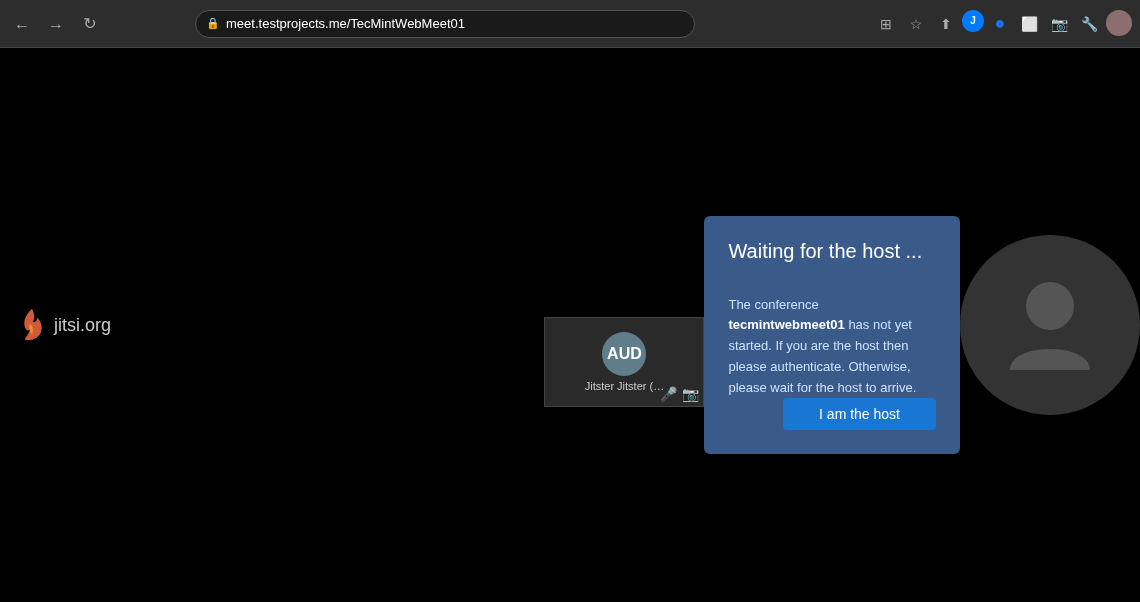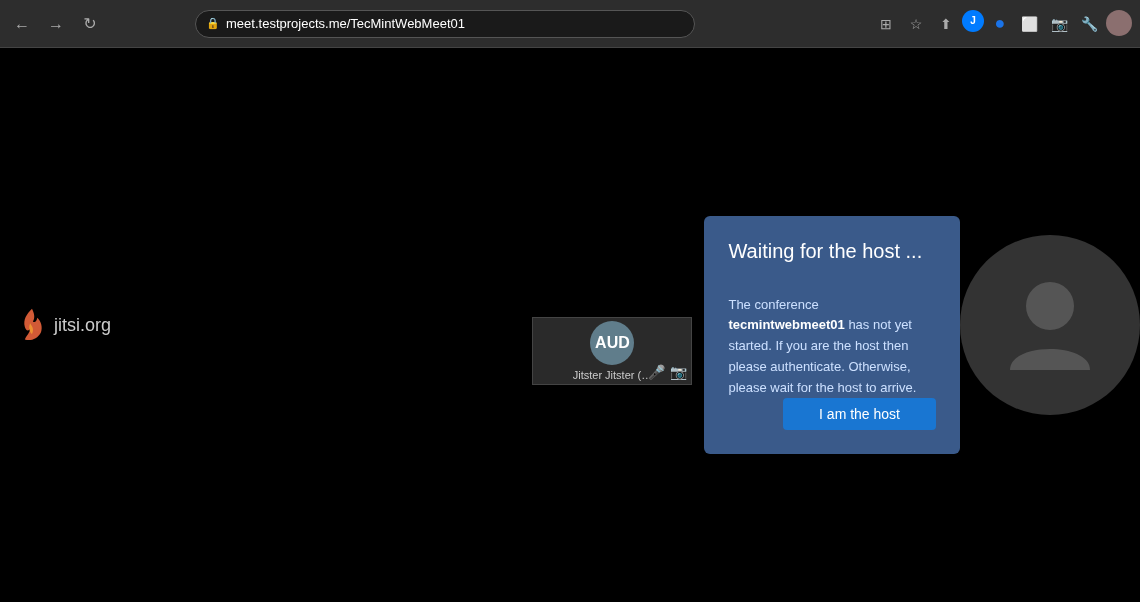--- a/index.html
+++ b/index.html
@@ -159,24 +159,24 @@
 
     .meeting-status {
       color: #888;
       font-size: 14px;
       text-align: center;
     }
 
     
     .participant-thumb {
       position: absolute;
-      right: 12px;
+      right: 0;
       top: 0;
       width: 160px;
-      height: 68px;
+      height: 90px;
       background: #2a2a2a;
       display: flex;
       flex-direction: column;
       align-items: center;
       justify-content: center;
       border: 1px solid #444;
     }
 
     .participant-avatar {
       width: 44px;

